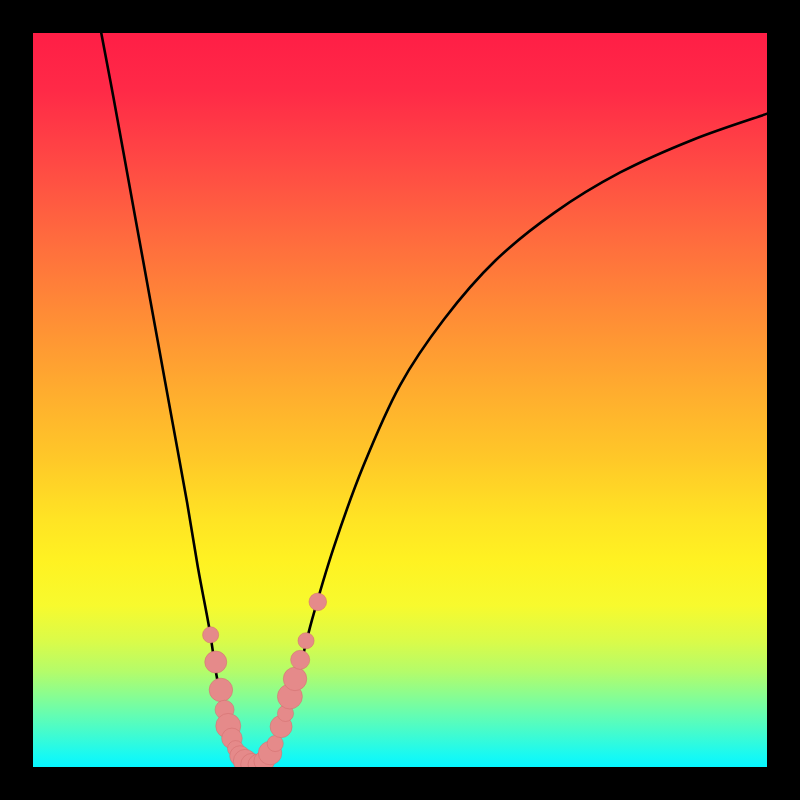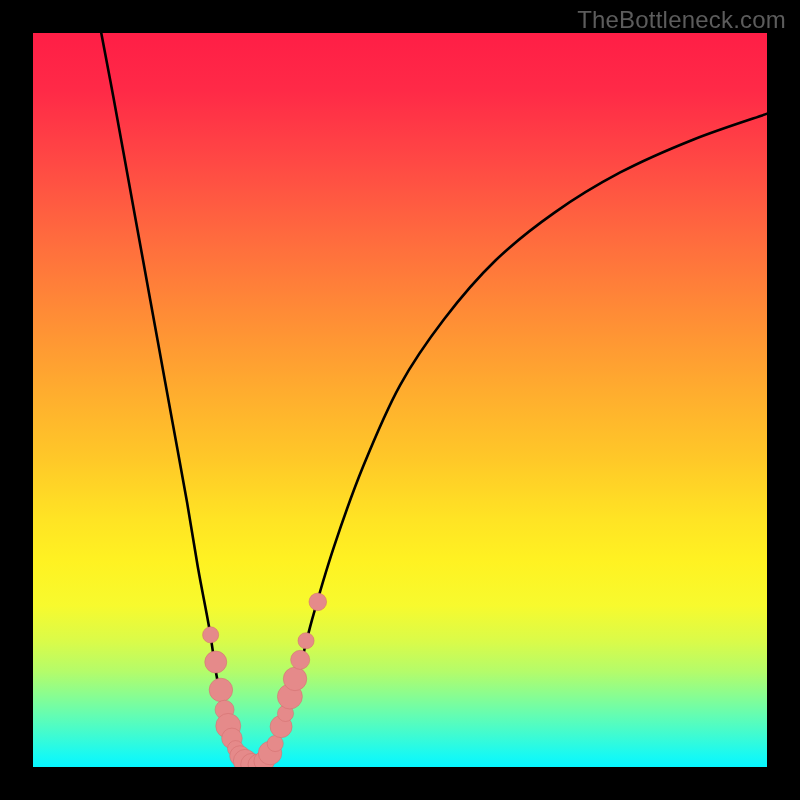--- a/index.html
+++ b/index.html
@@ -60,21 +60,20 @@
     left: 0;
     top: 0;
     width: 734px;
     height: 734px;
   }
 </style>
 </head>
 <body>
 
 <div class="frame">
-  <div class="watermark">TheBottleneck.com</div>
   <div class="plot">
     <svg class="curves" viewBox="0 0 734 734" preserveAspectRatio="none">
       <path id="left-curve" fill="none" stroke="#000" stroke-width="2.6" stroke-linecap="round" d="M 68.26 0.00 C 70.34 11.01, 76.21 41.59, 80.74 66.06 C 85.27 90.53, 90.53 119.89, 95.42 146.80 C 100.31 173.71, 105.21 200.63, 110.10 227.54 C 114.99 254.45, 119.89 281.37, 124.78 308.28 C 129.67 335.19, 134.57 362.11, 139.46 389.02 C 144.35 415.93, 149.86 445.29, 154.14 469.76 C 158.42 494.23, 161.48 515.02, 165.15 535.82 C 168.82 556.62, 173.10 576.80, 176.16 594.54 C 179.22 612.28, 181.05 628.18, 183.50 642.25 C 185.95 656.32, 188.64 668.55, 190.84 678.95 C 193.04 689.35, 194.88 697.91, 196.71 704.64 C 198.55 711.37, 200.14 715.41, 201.85 719.32 C 203.56 723.23, 205.15 725.93, 206.99 728.13 C 208.82 730.33, 211.88 731.80, 212.86 732.53"></path>
       <path id="right-curve" fill="none" stroke="#000" stroke-width="2.6" stroke-linecap="round" d="M 227.54 732.53 C 228.76 731.31, 232.43 728.62, 234.88 725.19 C 237.33 721.77, 239.16 719.08, 242.22 711.98 C 245.28 704.88, 249.56 693.63, 253.23 682.62 C 256.90 671.61, 259.96 661.82, 264.24 645.92 C 268.52 630.02, 272.80 609.22, 278.92 587.20 C 285.04 565.18, 292.38 539.49, 300.94 513.80 C 309.50 488.11, 319.29 459.97, 330.30 433.06 C 341.31 406.15, 353.54 376.79, 367.00 352.32 C 380.46 327.85, 395.14 307.06, 411.04 286.26 C 426.94 265.46, 444.07 245.28, 462.42 227.54 C 480.77 209.80, 500.34 194.51, 521.14 179.83 C 541.94 165.15, 563.96 151.69, 587.20 139.46 C 610.44 127.23, 636.13 116.22, 660.60 106.43 C 685.07 96.64, 721.77 85.02, 734.00 80.74"></path>
       <g id="markers">
           <circle cx="177.63" cy="601.88" r="8.07" fill="#e58a8a" stroke="#d06d6d" stroke-width="0.5"></circle>
           <circle cx="182.77" cy="629.04" r="11.01" fill="#e58a8a" stroke="#d06d6d" stroke-width="0.5"></circle>
           <circle cx="187.90" cy="656.93" r="11.74" fill="#e58a8a" stroke="#d06d6d" stroke-width="0.5"></circle>
           <circle cx="191.57" cy="676.75" r="9.54" fill="#e58a8a" stroke="#d06d6d" stroke-width="0.5"></circle>
           <circle cx="195.24" cy="692.90" r="12.48" fill="#e58a8a" stroke="#d06d6d" stroke-width="0.5"></circle>

